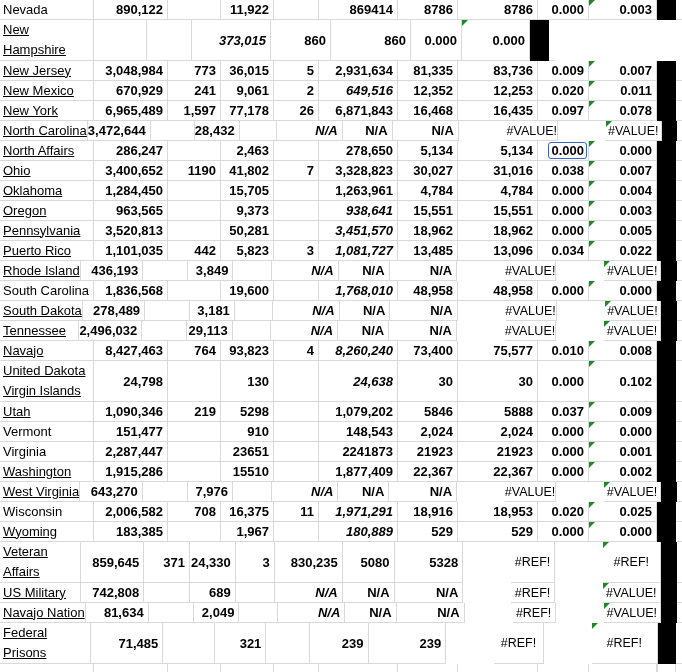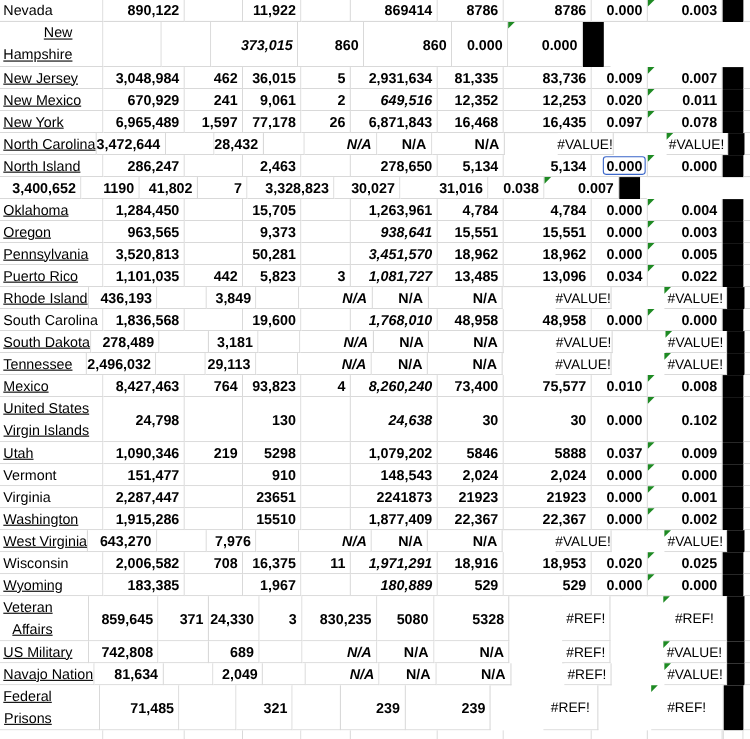--- a/index.html
+++ b/index.html
@@ -1,20 +1,20 @@
 <!DOCTYPE html>
 <html><head>
 <meta charset="utf-8">
 <style>
   html,body{margin:0;padding:0;background:#ffffff;}
   body{width:682px;height:672px;overflow:hidden;
        font-family:"Liberation Sans","DejaVu Sans",sans-serif;color:#000;}
   #sheet{width:682px;}
   .row{display:flex;height:20px;}
-  .row.tall{height:41px;text-align:right;}
+  .row.tall{height:41px;}
   .row.stub{height:8px;}
   .cell{box-sizing:border-box;position:relative;display:flex;align-items:center;
         border-right:1px solid #d9d9d9;border-bottom:1px solid #d9d9d9;
         background:#fff;overflow:visible;}
   .stub .cell{border-bottom:none;}
   
   .c-name{width:94px;}
   .c-b{width:74px;} .c-c{width:53px;} .c-d{width:53px;} .c-e{width:45px;}
   .c-f{width:79px;} .c-g{width:60px;} .c-h{width:80px;} .c-i{width:51px;}
   .c-j{width:68px;} .c-bar{width:19px;} .c-gut{width:6px;border-right:none;}
@@ -71,21 +71,21 @@
       <div class="cell num c-i">0.000</div>
       <div class="cell num c-j">0.000<div class="tri"></div></div>
       <div class="cell c-bar bar"></div>
       <div class="cell c-gut"></div>
     </div>
     <div class="row">
       <div class="cell name c-name link">
         <span>New Jersey</span>
       </div>
       <div class="cell num c-b">3,048,984</div>
-      <div class="cell num c-c">462</div>
+      <div class="cell num c-c">773</div>
       <div class="cell num c-d">36,015</div>
       <div class="cell num c-e">5</div>
       <div class="cell num c-f">2,931,634</div>
       <div class="cell num c-g">81,335</div>
       <div class="cell num c-h">83,736</div>
       <div class="cell num c-i">0.009</div>
       <div class="cell num c-j">0.007<div class="tri"></div></div>
       <div class="cell c-bar bar"></div>
       <div class="cell c-gut"></div>
     </div>
@@ -132,37 +132,40 @@
       <div class="cell num c-f ital">N/A</div>
       <div class="cell num c-g">N/A</div>
       <div class="cell num c-h">N/A</div>
       <div class="cell num c-i err">#VALUE!</div>
       <div class="cell num c-j err">#VALUE!<div class="tri"></div></div>
       <div class="cell c-bar bar"></div>
       <div class="cell c-gut"></div>
     </div>
     <div class="row">
       <div class="cell name c-name link">
-        <span>North Island</span>
+        <span>North Affairs</span>
       </div>
       <div class="cell num c-b">286,247</div>
       <div class="cell num c-c"></div>
       <div class="cell num c-d">2,463</div>
       <div class="cell num c-e"></div>
       <div class="cell num c-f">278,650</div>
       <div class="cell num c-g">5,134</div>
       <div class="cell num c-h">5,134</div>
       <div class="cell num c-i">
         <span class="box">0.000</span>
       </div>
       <div class="cell num c-j">0.000<div class="tri"></div></div>
       <div class="cell c-bar bar"></div>
       <div class="cell c-gut"></div>
     </div>
     <div class="row">
+      <div class="cell name c-name link">
+        <span>Ohio</span>
+      </div>
       <div class="cell num c-b">3,400,652</div>
       <div class="cell num c-c">1190</div>
       <div class="cell num c-d">41,802</div>
       <div class="cell num c-e">7</div>
       <div class="cell num c-f">3,328,823</div>
       <div class="cell num c-g">30,027</div>
       <div class="cell num c-h">31,016</div>
       <div class="cell num c-i">0.038</div>
       <div class="cell num c-j">0.007<div class="tri"></div></div>
       <div class="cell c-bar bar"></div>
@@ -291,37 +294,37 @@
       <div class="cell num c-f ital">N/A</div>
       <div class="cell num c-g">N/A</div>
       <div class="cell num c-h">N/A</div>
       <div class="cell num c-i err">#VALUE!</div>
       <div class="cell num c-j err">#VALUE!<div class="tri"></div></div>
       <div class="cell c-bar bar"></div>
       <div class="cell c-gut"></div>
     </div>
     <div class="row">
       <div class="cell name c-name link">
-        <span>Mexico</span>
+        <span>Navajo</span>
       </div>
       <div class="cell num c-b">8,427,463</div>
       <div class="cell num c-c">764</div>
       <div class="cell num c-d">93,823</div>
       <div class="cell num c-e">4</div>
       <div class="cell num c-f ital">8,260,240</div>
       <div class="cell num c-g">73,400</div>
       <div class="cell num c-h">75,577</div>
       <div class="cell num c-i">0.010</div>
       <div class="cell num c-j">0.008<div class="tri"></div></div>
       <div class="cell c-bar bar"></div>
       <div class="cell c-gut"></div>
     </div>
     <div class="row tall">
       <div class="cell name c-name link">
-        <span>United States
+        <span>United Dakota
 Virgin Islands</span>
       </div>
       <div class="cell num c-b">24,798</div>
       <div class="cell num c-c"></div>
       <div class="cell num c-d">130</div>
       <div class="cell num c-e"></div>
       <div class="cell num c-f ital">24,638</div>
       <div class="cell num c-g">30</div>
       <div class="cell num c-h">30</div>
       <div class="cell num c-i">0.000</div>

